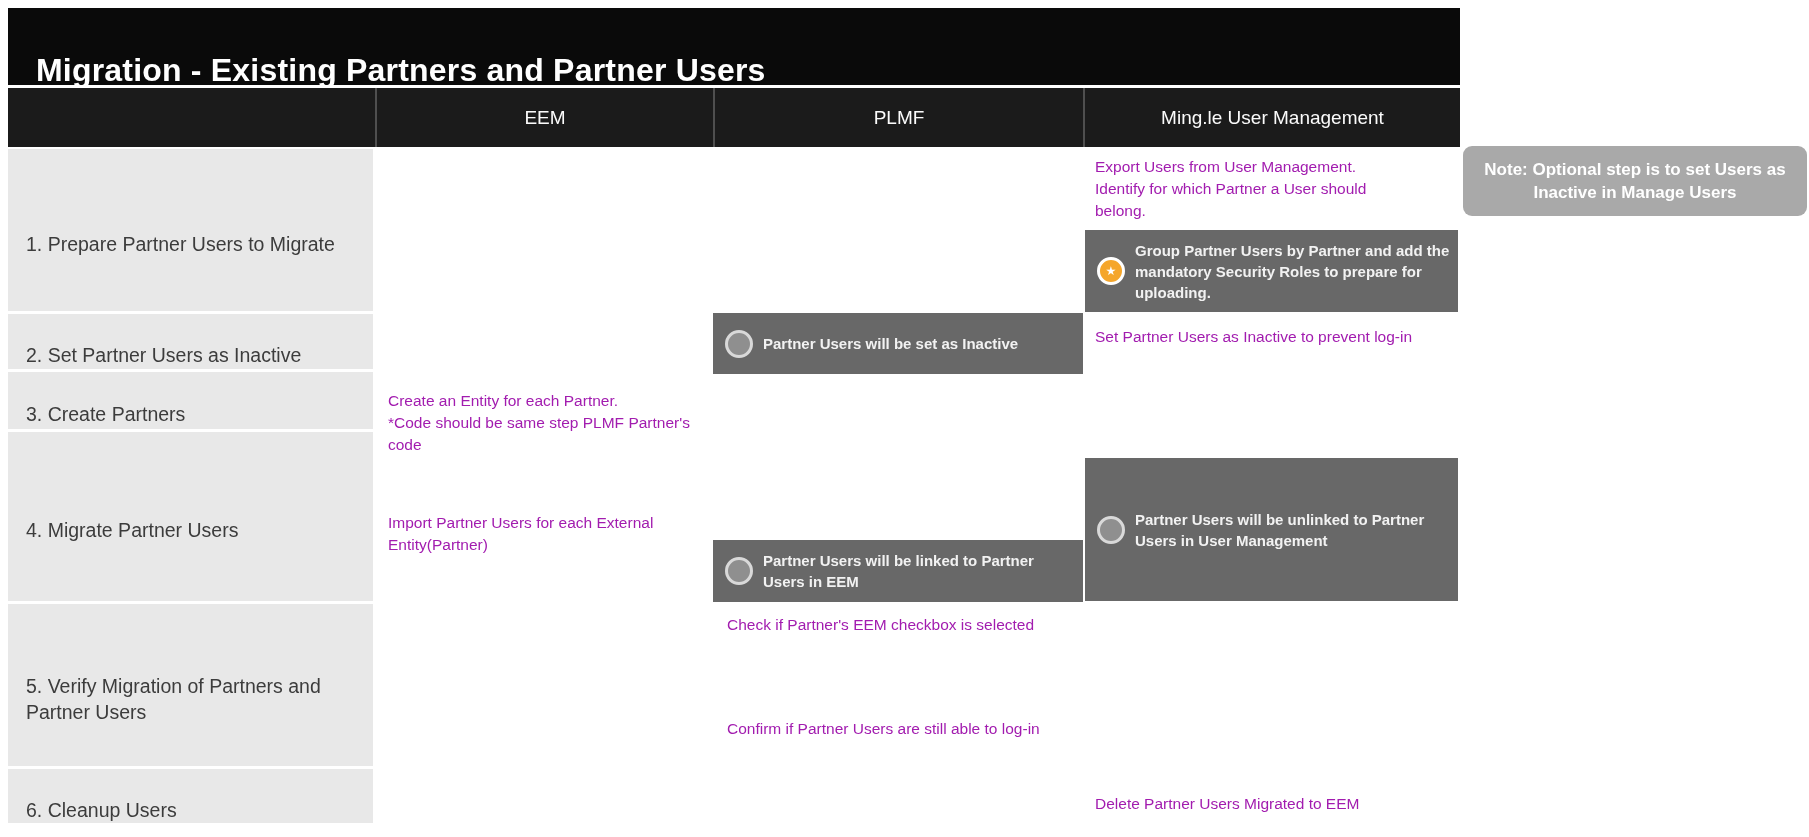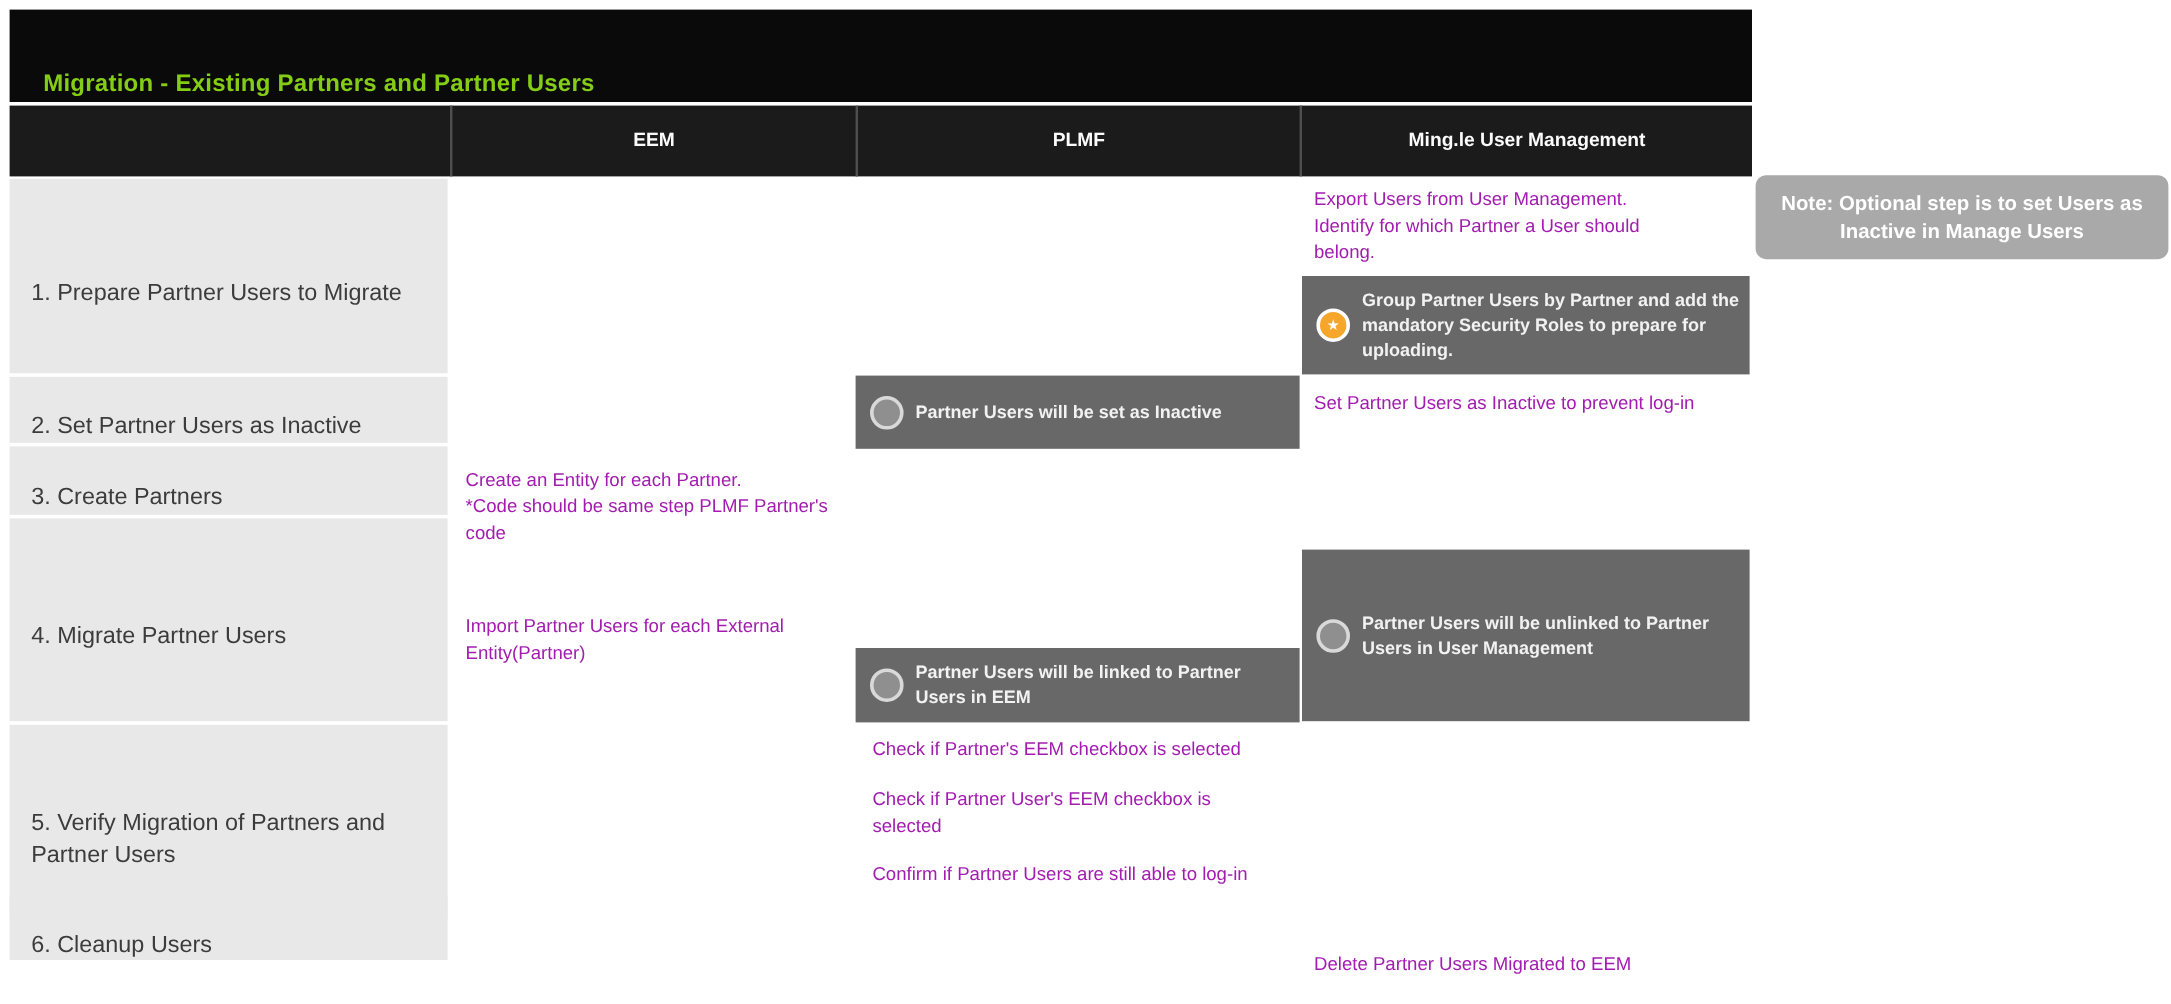--- a/index.html
+++ b/index.html
@@ -6,27 +6,27 @@
   #canvas{
     position:relative;width:1809px;height:837px;background:#ffffff;overflow:hidden;
     font-family:"Liberation Sans","DejaVu Sans",sans-serif;
   }
   .abs{position:absolute;}
   
   .titlebar{
     left:8px;top:8px;width:1452px;height:77px;background:#0a0a0a;
     display:flex;align-items:center;padding-left:28px;box-sizing:border-box;
   }
-  .titlebar .t{color:#84cc16;font-size:20px;font-weight:700;letter-spacing:.2px;margin-top:47px;}
+  .titlebar .t{color:#ffffff;font-size:32px;font-weight:700;letter-spacing:.2px;margin-top:47px;}
   
   .header{left:8px;top:88px;width:1452px;height:59px;background:#1b1b1b;}
   .hdr-div{position:absolute;top:0;width:2px;height:100%;background:#4f4f4f;}
   .hdr-cell{
     position:absolute;top:0;height:100%;display:flex;align-items:center;justify-content:center;
-    color:#fbfbfb;font-size:16px;font-weight:700;
+    color:#fbfbfb;font-size:19px;font-weight:400;
   }
   
   .step{
     left:8px;width:365px;background:#e8e8e8;display:flex;align-items:center;
     padding-left:18px;box-sizing:border-box;color:#3c3c3c;font-size:19.5px;line-height:26px;
   }
   .step .lbl{max-width:330px;margin-top:27px;}
   
   .btxt{color:#a21caf;font-size:15.5px;line-height:22px;white-space:pre-line;}
   
@@ -73,21 +73,21 @@
   </div>
   <div class="abs step" style="top:372px;height:57px">
     <span class="lbl">3. Create Partners</span>
   </div>
   <div class="abs step" style="top:432px;height:169px">
     <span class="lbl">4. Migrate Partner Users</span>
   </div>
   <div class="abs step" style="top:604px;height:162px">
     <span class="lbl">5. Verify Migration of Partners and Partner Users</span>
   </div>
-  <div class="abs step" style="top:746px;height:54px">
+  <div class="abs step" style="top:769px;height:54px">
     <span class="lbl">6. Cleanup Users</span>
   </div>
 
   <div class="abs btxt" style="left:1095px;top:156px;width:315px">Export Users from User Management.
 Identify for which Partner a User should belong.</div>
   <div class="abs callout" style="left:1085px;top:230px;width:373px;height:82px">
     <span class="badge star">★</span>
     <span>Group Partner Users by Partner and add the mandatory Security Roles to prepare for uploading.</span>
   </div>
 
@@ -107,21 +107,20 @@
     <span class="badge circle"></span>
     <span>Partner Users will be linked to Partner Users in EEM</span>
   </div>
 
   <div class="abs callout" style="left:1085px;top:458px;width:373px;height:143px">
     <span class="badge circle"></span>
     <span>Partner Users will be unlinked to Partner Users in User Management</span>
   </div>
 
   <div class="abs btxt" style="left:727px;top:614px;width:360px">Check if Partner's EEM checkbox is selected</div>
-  <div class="abs btxt" style="left:727px;top:656px;width:300px">Check if Partner User's EEM checkbox is selected</div>
   <div class="abs btxt" style="left:727px;top:718px;width:356px">Confirm if Partner Users are still able to log-in</div>
 
   <div class="abs btxt" style="left:1095px;top:793px;width:340px">Delete Partner Users Migrated to EEM</div>
 
   <div class="abs note">
     <span>Note: Optional step is to set Users as Inactive in Manage Users</span>
   </div>
 
 </div>
 

